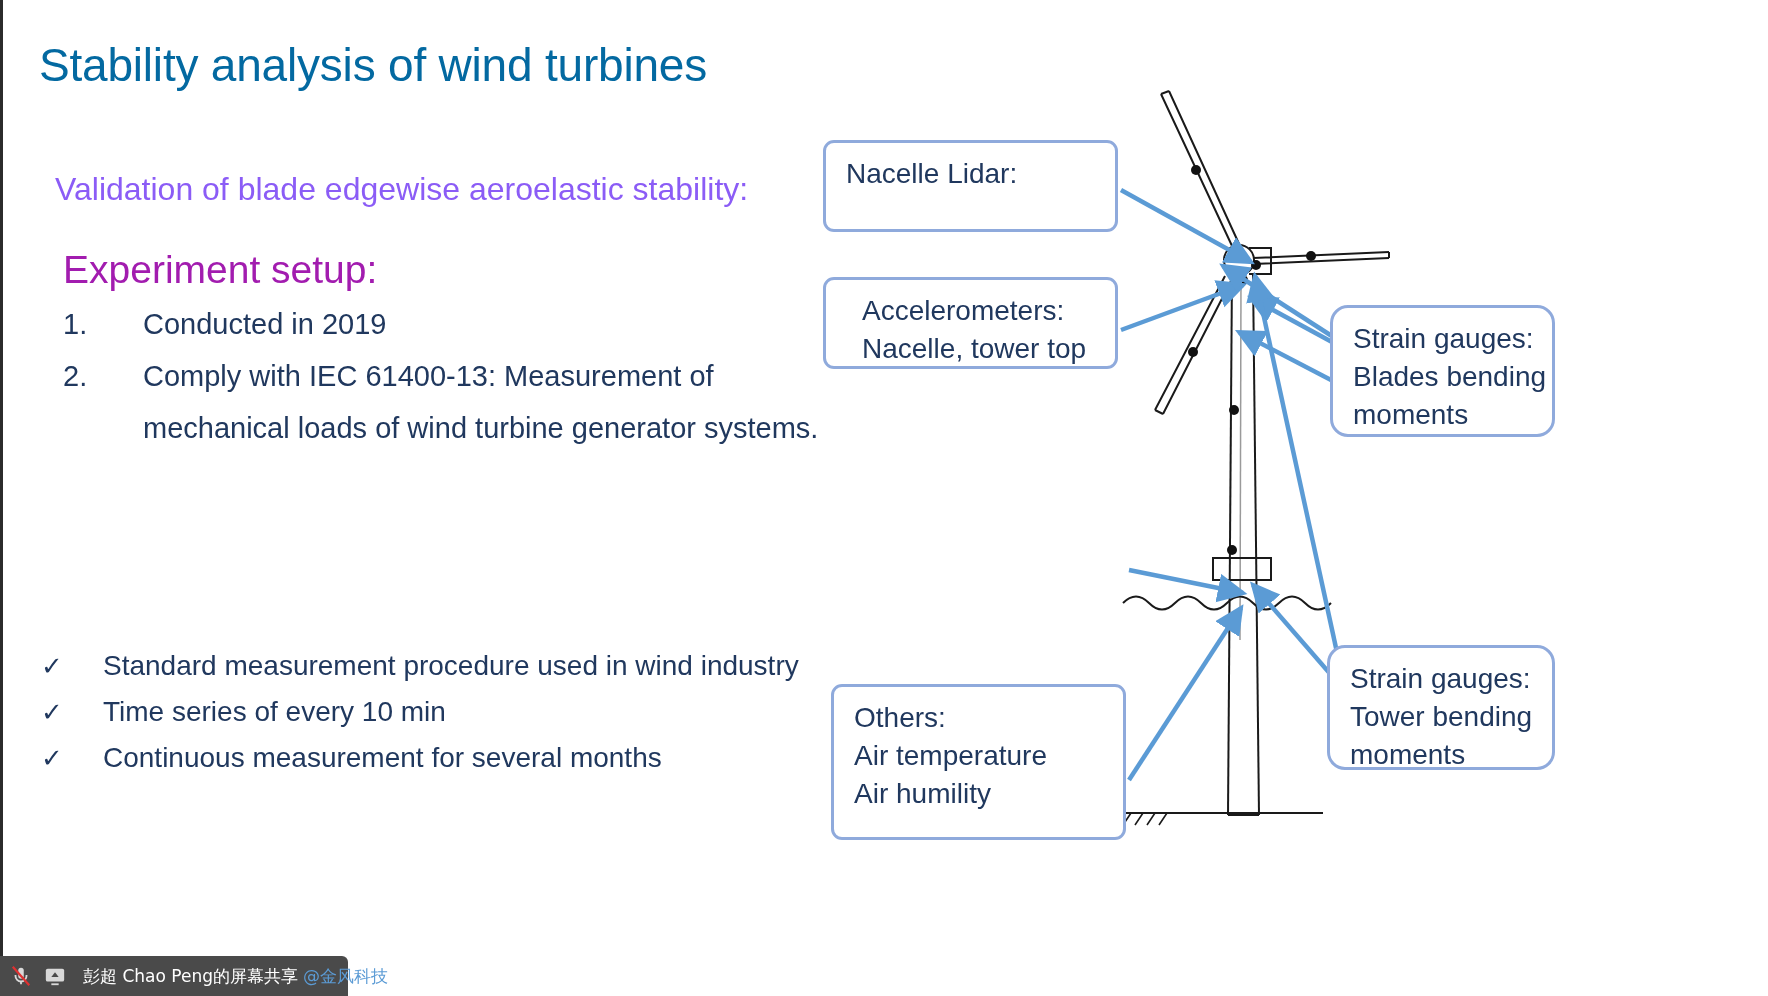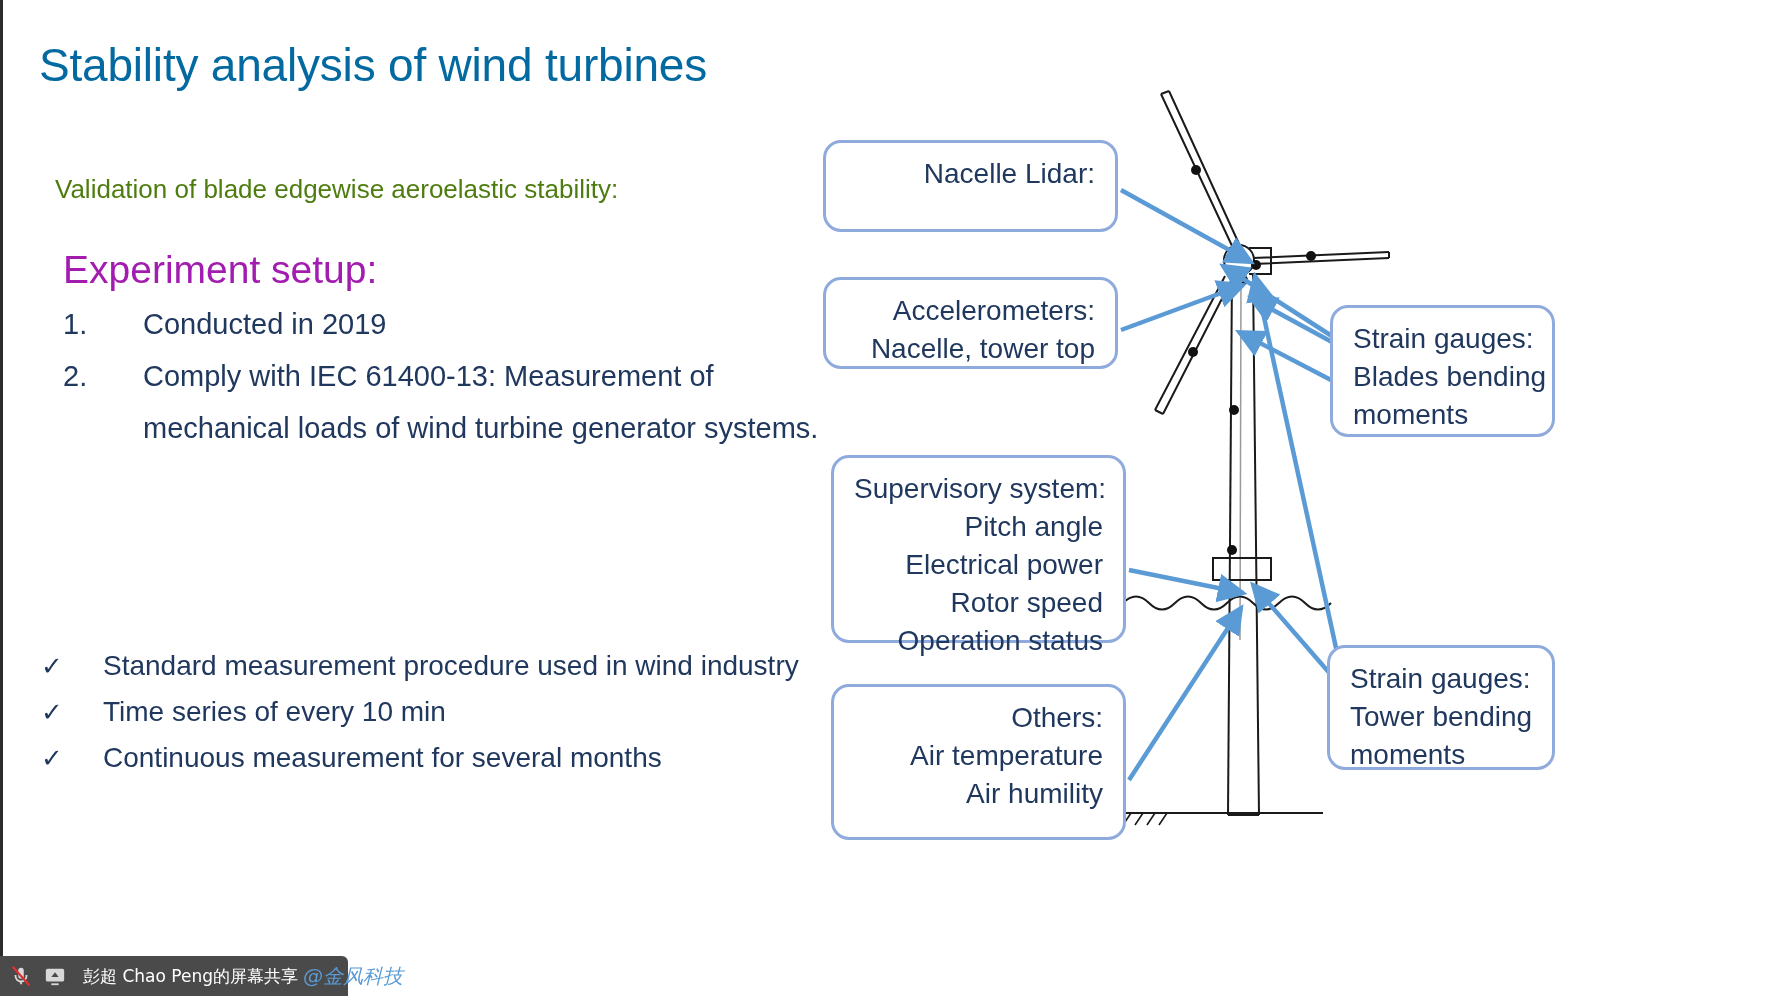--- a/index.html
+++ b/index.html
@@ -19,22 +19,22 @@
     position:absolute;left:36px;top:33px;
     font-size:46px;line-height:64px;
     color:#0369a1;letter-spacing:-0.2px;
     font-weight:400;
     white-space:nowrap;
   }
 
   
   #subtitle{
     position:absolute;left:52px;top:168px;
-    font-size:26px;line-height:42px;
-    color:#4d7c0f;
+    font-size:32px;line-height:42px;
+    color:#8b5cf6;
     white-space:nowrap;
   }
 
   
   .left-col{
     position:absolute;left:60px;top:250px;width:760px;
     color:#1f3864;
   }
   .setup-head{
     font-size:39px;line-height:40px;color:#a21caf;margin:0 0 8px 0;
@@ -66,21 +66,21 @@
     border:3px solid #8faadc;
     border-radius:18px;
     background:#ffffff;
     color:#20385e;
     font-size:28px;
     line-height:38px;
     padding:12px 20px;
     box-sizing:border-box;
     z-index:6;
   }
-  .callout.right-align{text-align:right;}
+  .callout.right-align{border-radius:11px;}
   .callout.left-align{text-align:left;}
   .callout div{white-space:nowrap;}
 
   #callout-lidar       {left:820px; top:140px;  width:295px; height:92px;}
   #callout-accel       {left:820px; top:277px;  width:295px; height:92px;padding-left:36px;}
   #callout-supervisory {left:828px; top:455px;  width:295px; height:188px;}
   #callout-others      {left:828px; top:668px;  width:295px; height:156px;margin-top:16px;}
   #callout-blades      {left:1327px;top:305px;  width:225px; height:132px;}
   #callout-tower       {left:1324px;top:645px;  width:228px; height:125px;}
 
@@ -104,23 +104,22 @@
   }
   .tb-icon{
     width:26px;height:26px;margin-left:8px;flex:0 0 auto;
     display:flex;align-items:center;justify-content:center;
   }
   #taskbar-text{
     color:#ffffff;font-size:17px;margin-left:15px;white-space:nowrap;
     font-family:"DejaVu Sans","Liberation Sans",sans-serif;
   }
   #taskbar-handle{
-    color:#5b9bd5;font-size:20px;margin-left:5px;white-space:nowrap;
+    color:#5b9bd5;font-size:17px;margin-left:5px;white-space:nowrap;
     font-family:"DejaVu Sans","Liberation Sans",sans-serif;
-    font-style:italic;
   }
 </style>
 </head>
 <body>
 
 <div class="slide">
 
   <div id="page-title">Stability analysis of wind turbines</div>
 
   <div id="subtitle">Validation of blade edgewise aeroelastic stability:</div>
@@ -227,27 +226,20 @@
 
   <div class="callout right-align" id="callout-lidar">
     <div>Nacelle Lidar:</div>
   </div>
 
   <div class="callout right-align" id="callout-accel">
     <div>Accelerometers:</div>
     <div>Nacelle, tower top</div>
   </div>
 
-  <div class="callout right-align" id="callout-supervisory">
-    <div>Supervisory system:</div>
-    <div>Pitch angle</div>
-    <div>Electrical power</div>
-    <div>Rotor speed</div>
-    <div>Operation status</div>
-  </div>
 
   <div class="callout right-align" id="callout-others">
     <div>Others:</div>
     <div>Air temperature</div>
     <div>Air humility</div>
   </div>
 
   <div class="callout left-align" id="callout-blades">
     <div>Strain gauges:</div>
     <div>Blades bending</div>

